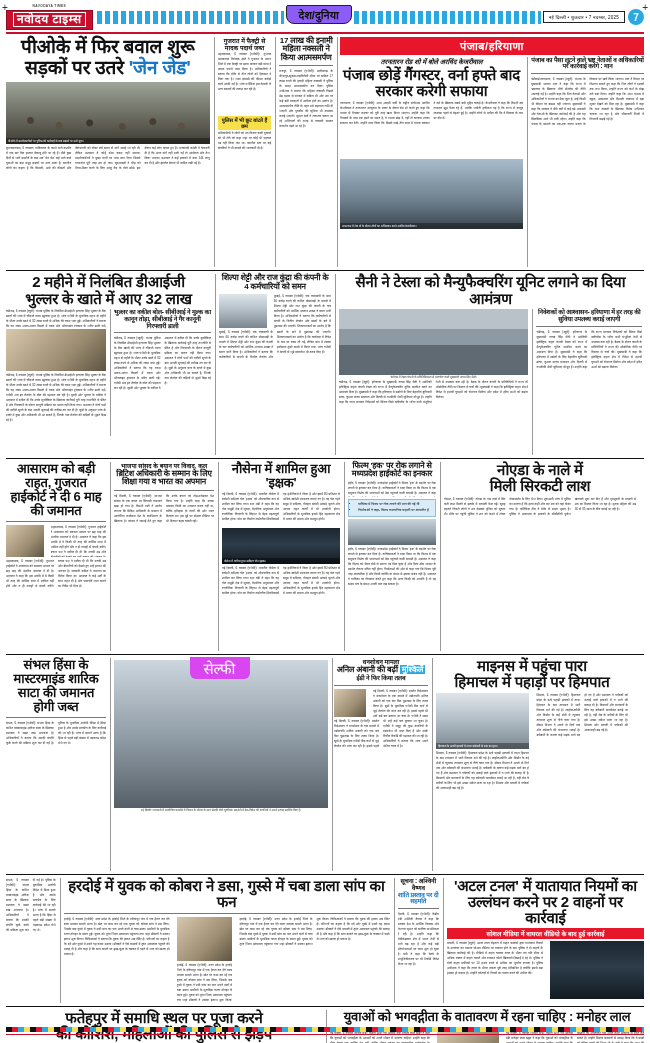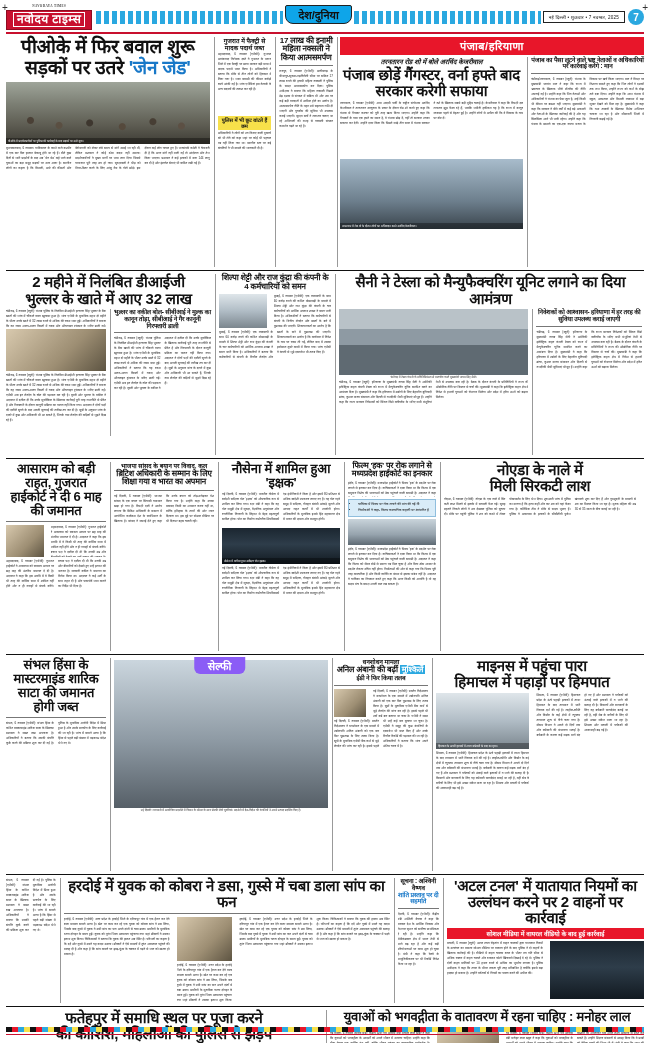--- a/index.html
+++ b/index.html
@@ -2,28 +2,28 @@
 <html><head>
 <meta charset="utf-8">
 <style>
   html,body{margin:0;padding:0;background:#fff;}
   body{width:650px;height:1043px;font-family:"Liberation Sans","DejaVu Sans",sans-serif;color:#111;overflow:hidden;position:relative;}
   .page{width:650px;height:1043px;position:relative;box-sizing:border-box;padding:4px 6px 0 6px;}
 
   
   .masthead{display:flex;align-items:center;height:26px;position:relative;}
   .crop-tl{position:absolute;left:-4px;top:-2px;font-size:10px;color:#333;}
-  .logo-wrap{position:relative;font-family:Liberation Serif, serif;}
+  .logo-wrap{position:relative;}
   .logo-top{font-size:3.2px;letter-spacing:.4px;color:#444;text-align:center;font-weight:bold;margin-bottom:1px;}
   .logo{background:#c8102e;color:#fff;font-weight:bold;font-size:12px;padding:1px 6px 2px 6px;letter-spacing:.5px;
         border:1px solid #8e0b20;display:inline-block;line-height:1.05;}
   .logo .inner{border:1px solid #fff;padding:0 3px;display:block;}
   .bars{flex:1;height:13px;margin:0 2px;background:repeating-linear-gradient(90deg,#2aa8e0 0 5px,#fff 5px 8px);}
   .bars.left{margin-left:4px;}
-  .deshduniya{border:1px solid #222;background:#0ea5e9;padding:1px 12px;font-size:11px;font-weight:bold;
+  .deshduniya{border:1px solid #222;background:#8b5cf6;padding:1px 12px;font-size:11px;font-weight:bold;
     position:relative;top:-3px;border-radius:2px 2px 8px 8px;white-space:nowrap;}
   .dateline{border:1px solid #222;font-size:4.6px;padding:2px 5px;white-space:nowrap;background:#fff;letter-spacing:.2px;}
   .pageno{width:16px;height:16px;border-radius:50%;background:#2aa8e0;color:#fff;font-size:10px;font-weight:bold;
     display:flex;align-items:center;justify-content:center;margin-left:3px;}
   .crop-tr{position:absolute;right:-4px;top:-2px;font-size:10px;color:#333;}
   .redrule{height:1.5px;background:#c8102e;margin:2px 0 3px 0;}
 
   
   .cols{display:flex;gap:4px;}
   .col{box-sizing:border-box;}
@@ -71,22 +71,22 @@
      radial-gradient(circle at 57% 72%, #55493c 0 3px, transparent 4px),
      radial-gradient(circle at 72% 64%, #473e34 0 3px, transparent 4px),
      radial-gradient(circle at 86% 71%, #5c5044 0 3px, transparent 4px),
      linear-gradient(180deg,#9fa59a 0%,#7c7f74 35%,#5d5c52 70%,#3d3b34 100%);}
   .meeting{background:
      linear-gradient(180deg,#b9c2c8 0 30%,#8e9aa3 30% 55%,#5f6a72 55% 100%),
      radial-gradient(circle at 50% 60%,#c9a97a 0 20%,transparent 21%);}
   .boxyellow{background:#f7e04a;font-size:5.2px;font-weight:bold;text-align:center;padding:1px 2px;line-height:1.2;}
   .boxblue{background:#d9ecf8;border:.5px solid #8fbedd;padding:2px 3px;}
   .redbar{background:#e8162a;color:#fff;font-size:6.4px;font-weight:bold;text-align:center;padding:1.5px 2px;line-height:1.2;}
-  .tag-selfie{position:absolute;left:50%;transform:translateX(-50%);top:-1px;background:#8b5cf6;color:#fff;
-    font-size:11px;font-weight:bold;padding:1px 14px;border-radius:0 0 6px 6px;z-index:3;}
+  .tag-selfie{position:absolute;left:50%;transform:translateX(-50%);top:-1px;background:#d946ef;color:#fff;
+    font-size:15px;font-weight:normal;padding:1px 14px;border-radius:0 0 6px 6px;z-index:3;}
   .bullets{font-size:3.4px;line-height:1.5;}
   .bullets li{margin-bottom:1px;}
   .bullets ul{margin:0;padding-left:5px;}
   .strip{height:5px;background:repeating-linear-gradient(90deg,#111 0 6px,#e8162a 6px 12px,#2aa8e0 12px 18px,#f7e04a 18px 24px);}
   .footline{height:1.5px;background:#c8102e;margin-top:2px;}
   .mark{background:#2aa8e0;color:#fff;padding:0 2px;}
 </style>
 </head>
 <body>
 

